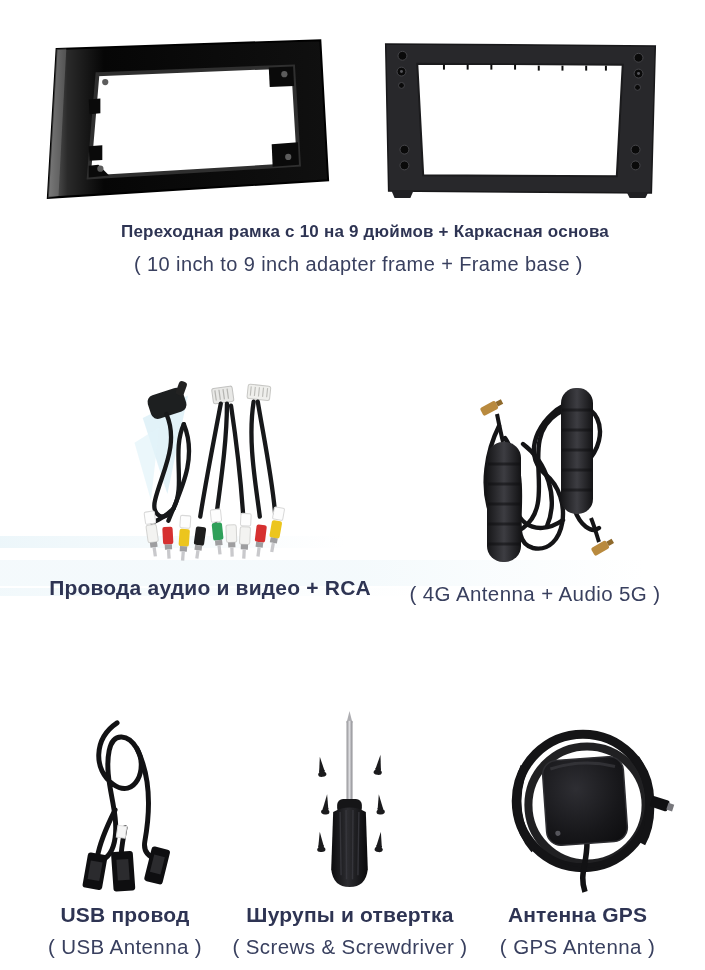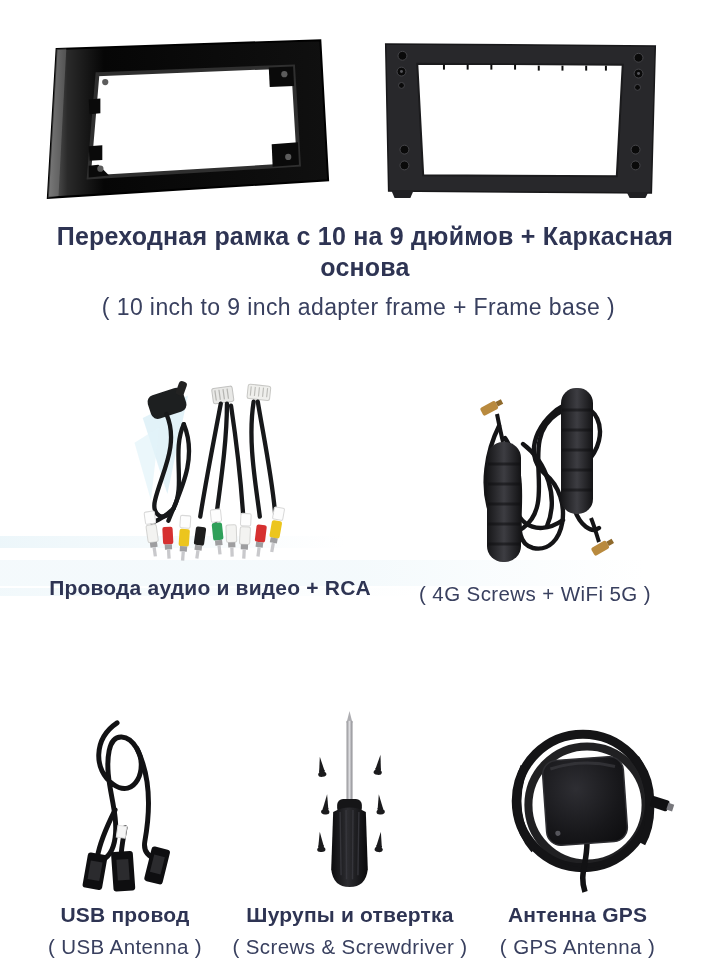--- a/index.html
+++ b/index.html
@@ -17,22 +17,22 @@
       background:linear-gradient(90deg,var(--watermark-blue,#ddeff6) 55%,rgba(255,255,255,0));opacity:.32;}
   .s3{top:588px;left:0;width:420px;height:8px;
       background:linear-gradient(90deg,var(--watermark-blue,#ddeff6),rgba(255,255,255,0));opacity:.4;}
   .row-frames{position:absolute;top:33px;left:0;width:705px;display:flex;
       justify-content:center;align-items:flex-start;gap:42px;z-index:1;}
   .photo{display:flex;align-items:center;justify-content:center;}
   .caption{z-index:2;text-align:center;}
   .cap-ru{font-weight:bold;color:var(--heading-text,#2e3453);font-size:21px;letter-spacing:.2px;line-height:1.25;}
   .cap-en{font-weight:400;color:var(--subtext,#39405f);font-size:20.5px;letter-spacing:.4px;line-height:1.3;margin-top:6px;}
   .main-caption{position:absolute;top:221px;left:0;width:705px;}
-  .main-caption .cap-ru{font-size:25px;padding-left:25px;}
-  .main-caption .cap-en{font-size:23px;margin-top:9px;padding-left:12px;}
+  .main-caption .cap-ru{font-size:17px;padding-left:25px;}
+  .main-caption .cap-en{font-size:20px;margin-top:9px;padding-left:12px;}
   .abs{position:absolute;margin-top:44px;}
   
   .av-photo{top:332px;left:20px;width:380px;height:196px;}
   .ant-photo{top:330px;left:455px;width:180px;height:198px;}
   .av-caption{top:531px;left:20px;width:380px;}
   .ant-caption{top:531px;left:400px;width:270px;}
   
   .usb-photo{top:662px;left:15px;width:220px;height:194px;}
   .scr-photo{top:662px;left:230px;width:240px;height:194px;}
   .gps-photo{top:660px;left:480px;width:210px;height:198px;}
@@ -232,21 +232,21 @@
       </g>
       <path d="M34,36 C36,46 38,56 40,64" stroke="#141416" stroke-width="4" fill="none"></path>
       <path d="M128,140 C132,150 134,158 136,164" stroke="#141416" stroke-width="4" fill="none"></path>
     </svg>
   </div>
 
   <div class="abs caption av-caption">
     <div class="cap-ru">Провода аудио и видео + RCA</div>
   </div>
   <div class="abs caption ant-caption">
-    <div class="cap-en">( 4G Screws + WiFi 5G )</div>
+    <div class="cap-en">( 4G Antenna + Audio 5G )</div>
   </div>
 
   <div class="abs photo usb-photo">
     <svg width="140" height="188" viewBox="0 0 140 190">
       <g stroke="#121214" stroke-width="5" fill="none" stroke-linecap="round">
         <path d="M62,14 C38,30 38,62 58,76 C80,92 94,60 82,40 C74,26 58,22 54,42 C48,72 64,102 60,130 C58,146 50,152 44,154"></path>
         <path d="M82,40 C98,72 94,112 90,134 C88,146 96,150 102,152"></path>
         <path d="M60,102 C50,122 44,138 42,150"></path>
         <path d="M70,120 C68,132 66,142 66,150"></path>
       </g>

